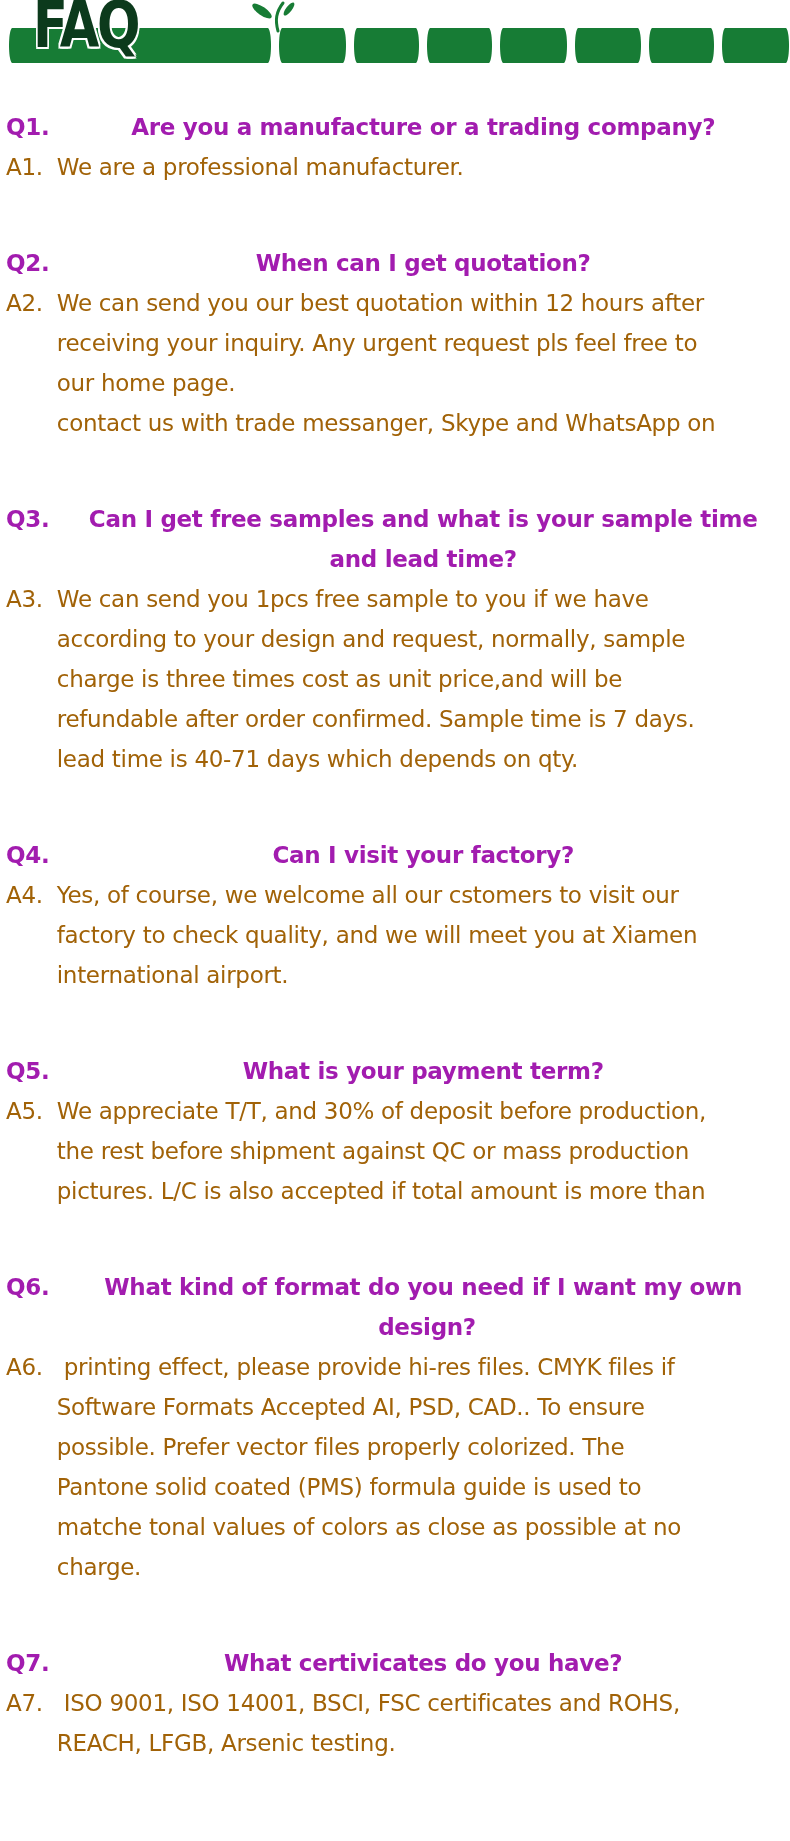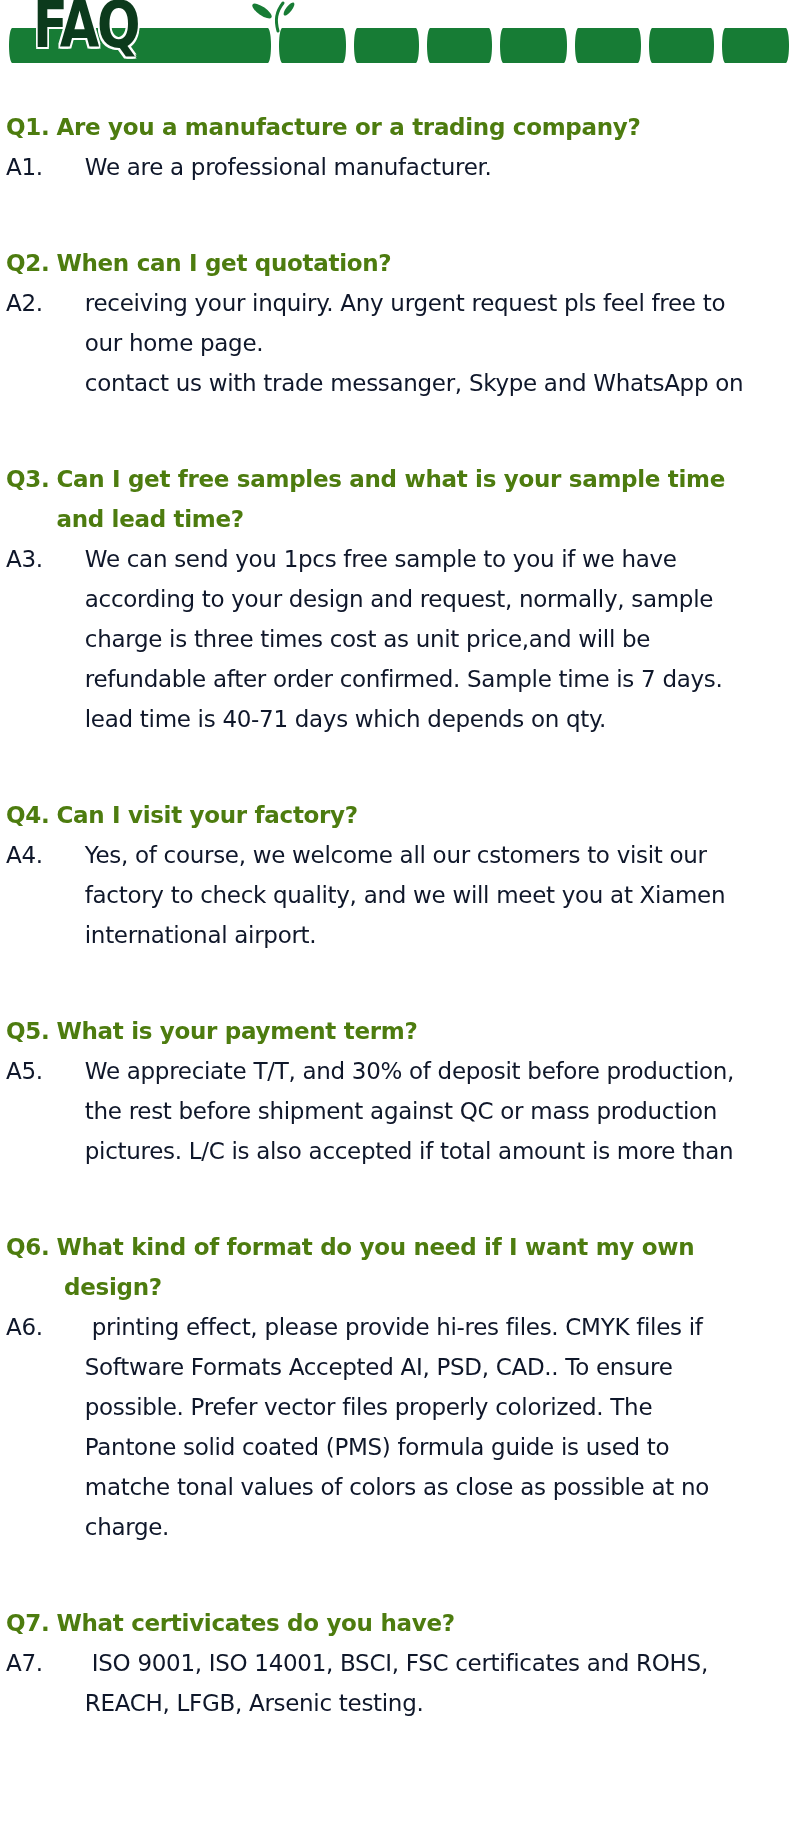--- a/index.html
+++ b/index.html
@@ -21,23 +21,23 @@
     color:#0c3a1c;
     transform:scaleX(0.80);transform-origin:0 0;
     text-shadow:2px 0 0 #fff,-2px 0 0 #fff,0 2px 0 #fff,0 -2px 0 #fff,
                 2px 2px 0 #fff,-2px -2px 0 #fff,2px -2px 0 #fff,-2px 2px 0 #fff;
   }
 
   
   main{padding:37px 0 0 6px;}
   .faq-item{margin:0 0 56px 0;}
   .faq-item:last-child{margin-bottom:0;}
-  .qrow{display:flex;font-weight:bold;font-size:23px;color:#4d7c0f;letter-spacing:-0.3px;}
+  .qrow{display:flex;font-weight:bold;font-size:23px;color:#a21caf;letter-spacing:-0.3px;text-align:center;}
   .qlabel{flex:none;margin-right:7px;line-height:40px;}
-  .arow{display:flex;font-size:23px;color:#0f172a;letter-spacing:-0.3px;gap:28px;}
+  .arow{display:flex;font-size:23px;color:#a16207;letter-spacing:-0.3px;}
   .alabel{flex:none;margin-right:14px;line-height:40px;}
   .lines{flex:1 1 auto;min-width:0;}
   .line{white-space:pre;line-height:40px;height:40px;}
 </style>
 </head>
 <body>
 
 <div class="page">
 
   <div class="banner">
@@ -81,20 +81,21 @@
     <section class="faq-item">
       <div class="qrow">
         <span class="qlabel">Q2.</span>
         <div class="lines">
           <div class="line">When can I get quotation?</div>
         </div>
       </div>
       <div class="arow">
         <span class="alabel">A2.</span>
         <div class="lines">
+          <div class="line">We can send you our best quotation within 12 hours after</div>
           <div class="line">receiving your inquiry. Any urgent request pls feel free to</div>
           <div class="line">our home page.</div>
           <div class="line">contact us with trade messanger, Skype and WhatsApp on</div>
         </div>
       </div>
     </section>
 
     <section class="faq-item">
       <div class="qrow">
         <span class="qlabel">Q3.</span>

